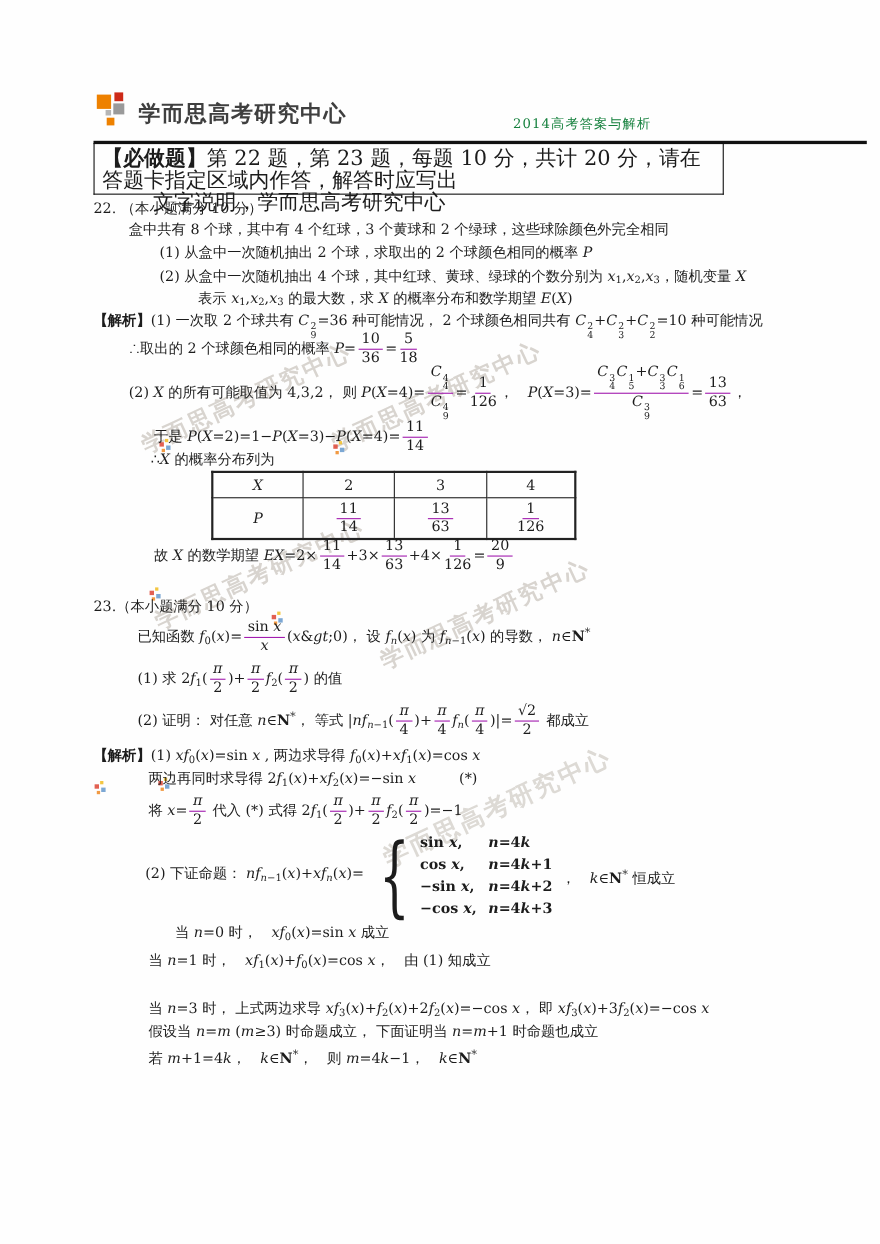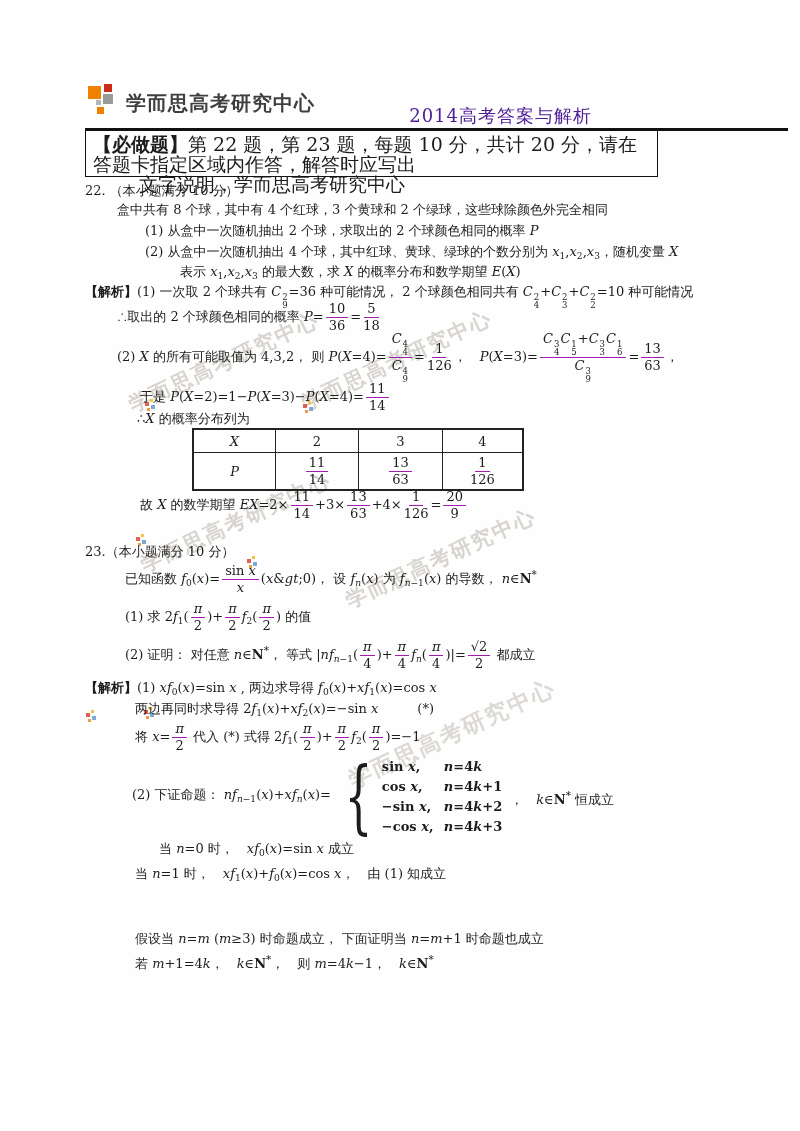--- a/index.html
+++ b/index.html
@@ -8,21 +8,21 @@
   
   .brand{position:absolute;left:88px;top:84px;width:34px;height:34px;}
   .brand i{position:absolute;display:block;font-style:normal;}
   .sq1{left:0;top:2px;width:13px;height:13px;background:#ee8100;}
   .sq2{left:16px;top:0;width:8px;height:8px;background:#cd2a18;}
   .sq3{left:15px;top:10px;width:10px;height:10px;background:#9a9a9a;}
   .sq4{left:8px;top:16px;width:5px;height:5px;background:#b5b5b5;}
   .sq5{left:9px;top:23px;width:7px;height:7px;background:#ee8100;}
   .brand-name{position:absolute;left:126px;top:90px;font:bold 20px "DejaVu Sans","Liberation Sans",sans-serif;
               color:#3f3f3f;letter-spacing:1px;}
-  .doc-title{position:absolute;right:208px;top:104px;font-size:18px;color:#4c1d95;letter-spacing:1px;}
+  .doc-title{position:absolute;right:208px;top:104px;font-size:12px;color:#15803d;letter-spacing:1px;}
   .top-rule{position:absolute;left:85px;top:128px;width:703px;height:3px;background:#111;}
   .notice-box{position:absolute;left:85px;top:130px;width:573px;height:47px;
               border:1.5px solid #111;border-top:none;box-sizing:border-box;padding:4px 6px 0 7px;
               font-size:19px;line-height:20px;}
   .notice-line2{padding-left:46px;}
   .bold{font-weight:bold;}
   
   .ln{position:absolute;font-size:13px;line-height:17px;white-space:nowrap;}
   .tall{display:flex;align-items:center;}
   
@@ -313,16 +313,17 @@
       <span class="case-row">
           <span class="case-expr">−cos <i>x</i>,</span>
           <span><i>n</i>=4<i>k</i>+3</span>
         </span>
     </span>
     <span class="after-cases">，　<i>k</i>∈<b class="setN">N</b><sup class="star">*</sup> 恒成立</span>
   </div>
 
   <div class="ln" style="left:135px;top:840px;margin-left:24px;">当 <i>n</i>=0 时，　<i>x</i><i>f</i><sub>0</sub>(<i>x</i>)=sin <i>x</i> 成立</div>
   <div class="ln" style="left:135px;top:865px;">当 <i>n</i>=1 时，　<i>x</i><i>f</i><sub>1</sub>(<i>x</i>)+<i>f</i><sub>0</sub>(<i>x</i>)=cos <i>x</i>，　由 (1) 知成立</div>
+  <div class="ln" style="left:135px;top:909px;">当 <i>n</i>=3 时， 上式两边求导 <i>x</i><i>f</i><sub>3</sub>(<i>x</i>)+<i>f</i><sub>2</sub>(<i>x</i>)+2<i>f</i><sub>2</sub>(<i>x</i>)=−cos <i>x</i>， 即 <i>x</i><i>f</i><sub>3</sub>(<i>x</i>)+3<i>f</i><sub>2</sub>(<i>x</i>)=−cos <i>x</i></div>
   <div class="ln" style="left:135px;top:930px;">假设当 <i>n</i>=<i>m</i> (<i>m</i>≥3) 时命题成立， 下面证明当 <i>n</i>=<i>m</i>+1 时命题也成立</div>
   <div class="ln" style="left:135px;top:951px;">若 <i>m</i>+1=4<i>k</i>，　<i>k</i>∈<b class="setN">N</b><sup class="star">*</sup>，　则 <i>m</i>=4<i>k</i>−1，　<i>k</i>∈<b class="setN">N</b><sup class="star">*</sup></div>
 
 </div>
 
 </body></html>

